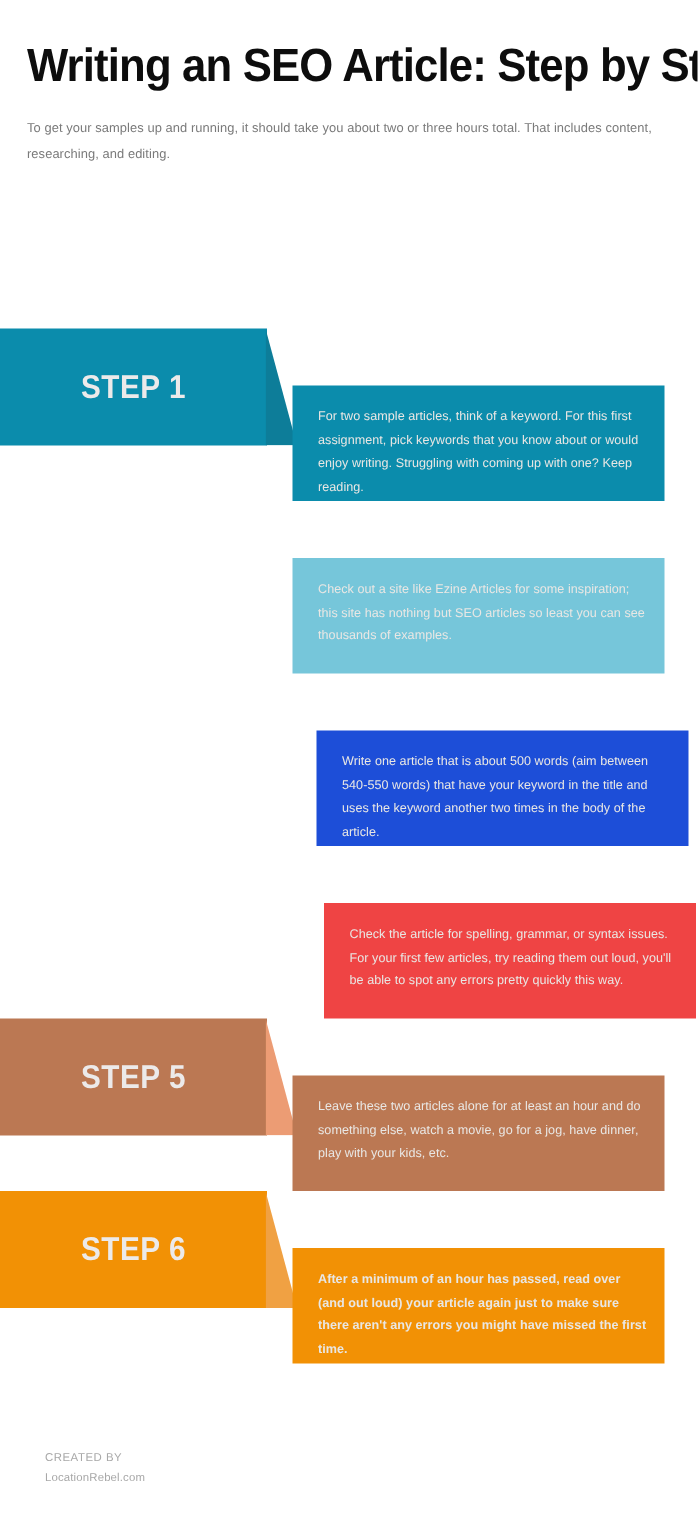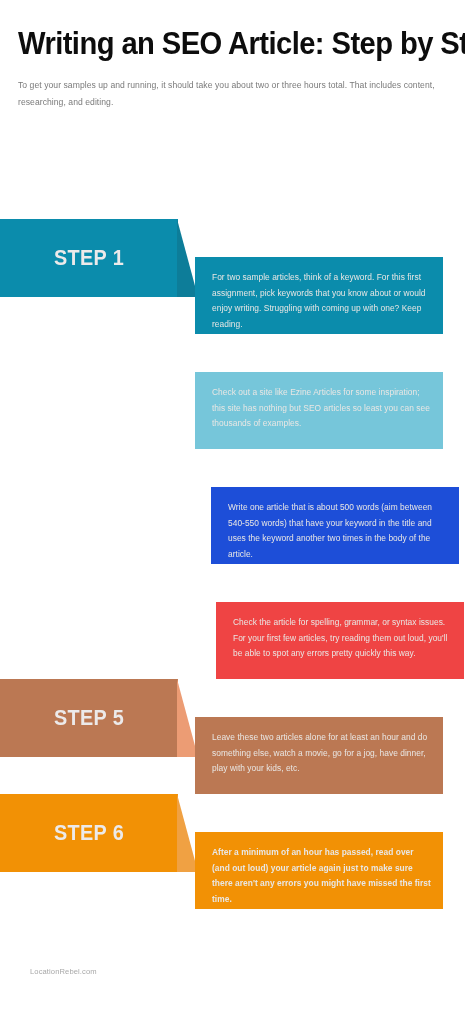--- a/index.html
+++ b/index.html
@@ -198,16 +198,17 @@
         <div class="step-label">STEP 6</div>
       </div>
       <div class="step-panel" style="background-color: rgb(242, 145, 5); font-weight: bold;">
         <p class="step-panel-text">After a minimum of an hour has passed, read over (and out loud) your article again just to make sure there aren't any errors you might have missed the first time.</p>
       </div>
     </div>
 
   </div>
 
   <div class="footer">
+    <p class="footer-line">CREATED BY</p>
     <p class="footer-line footer-site">LocationRebel.com</p>
   </div>
 
 </div>
 
 </body></html>

